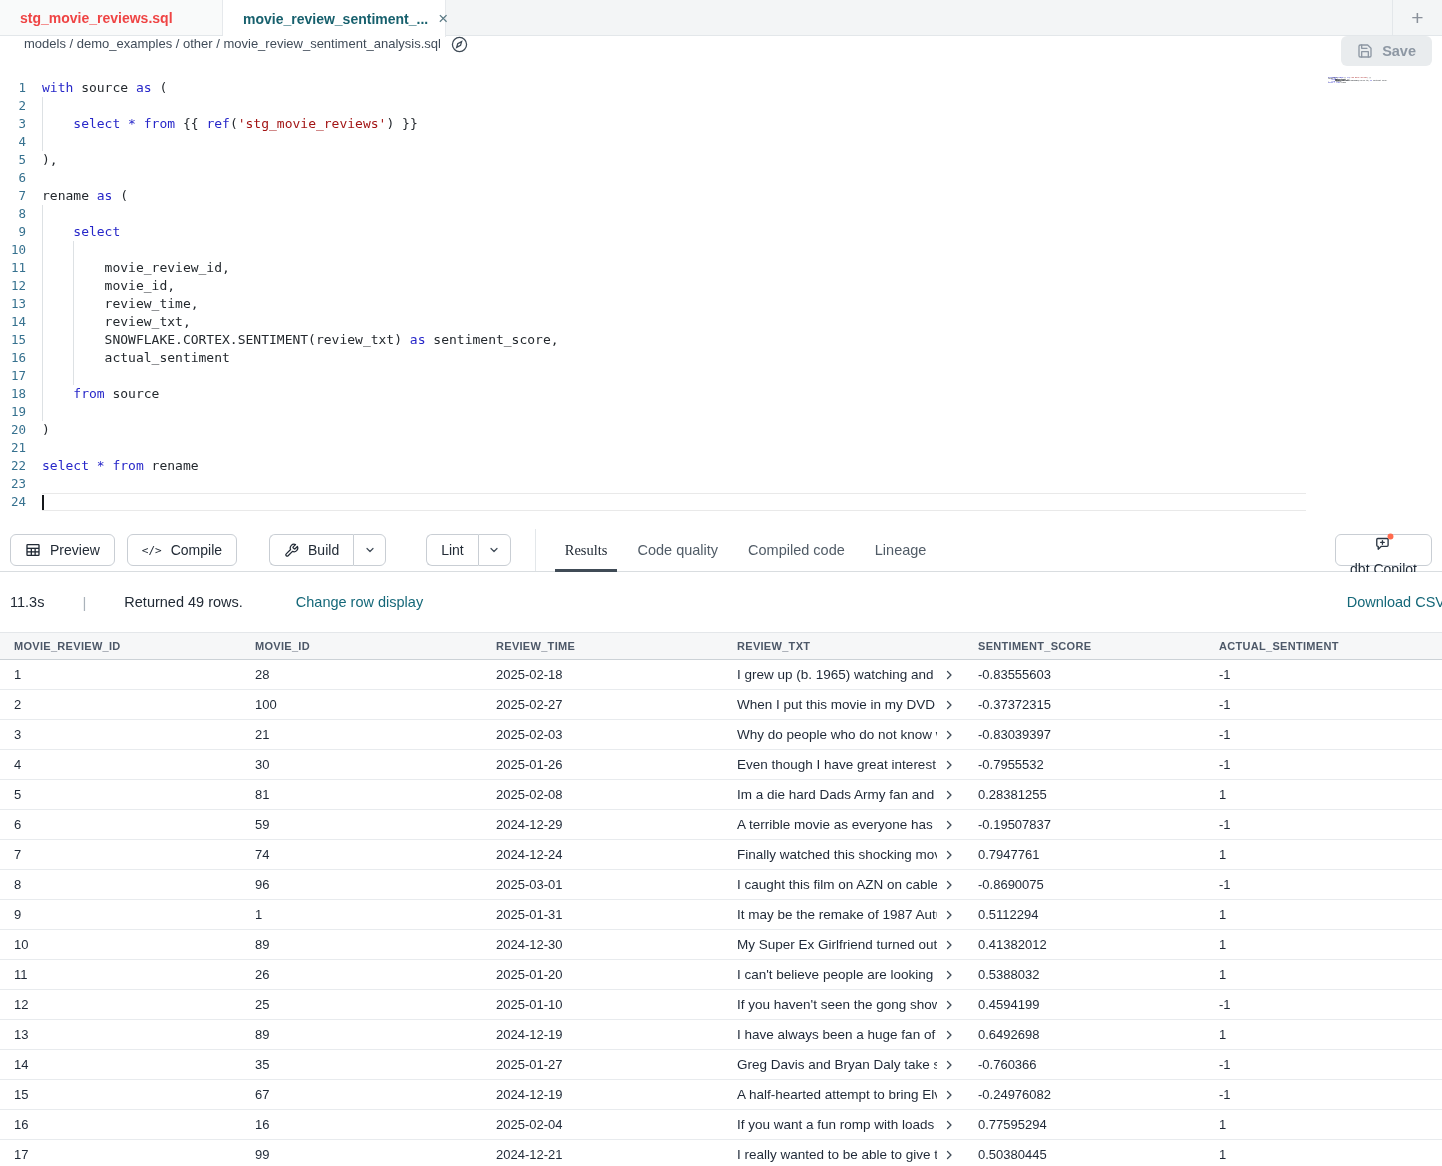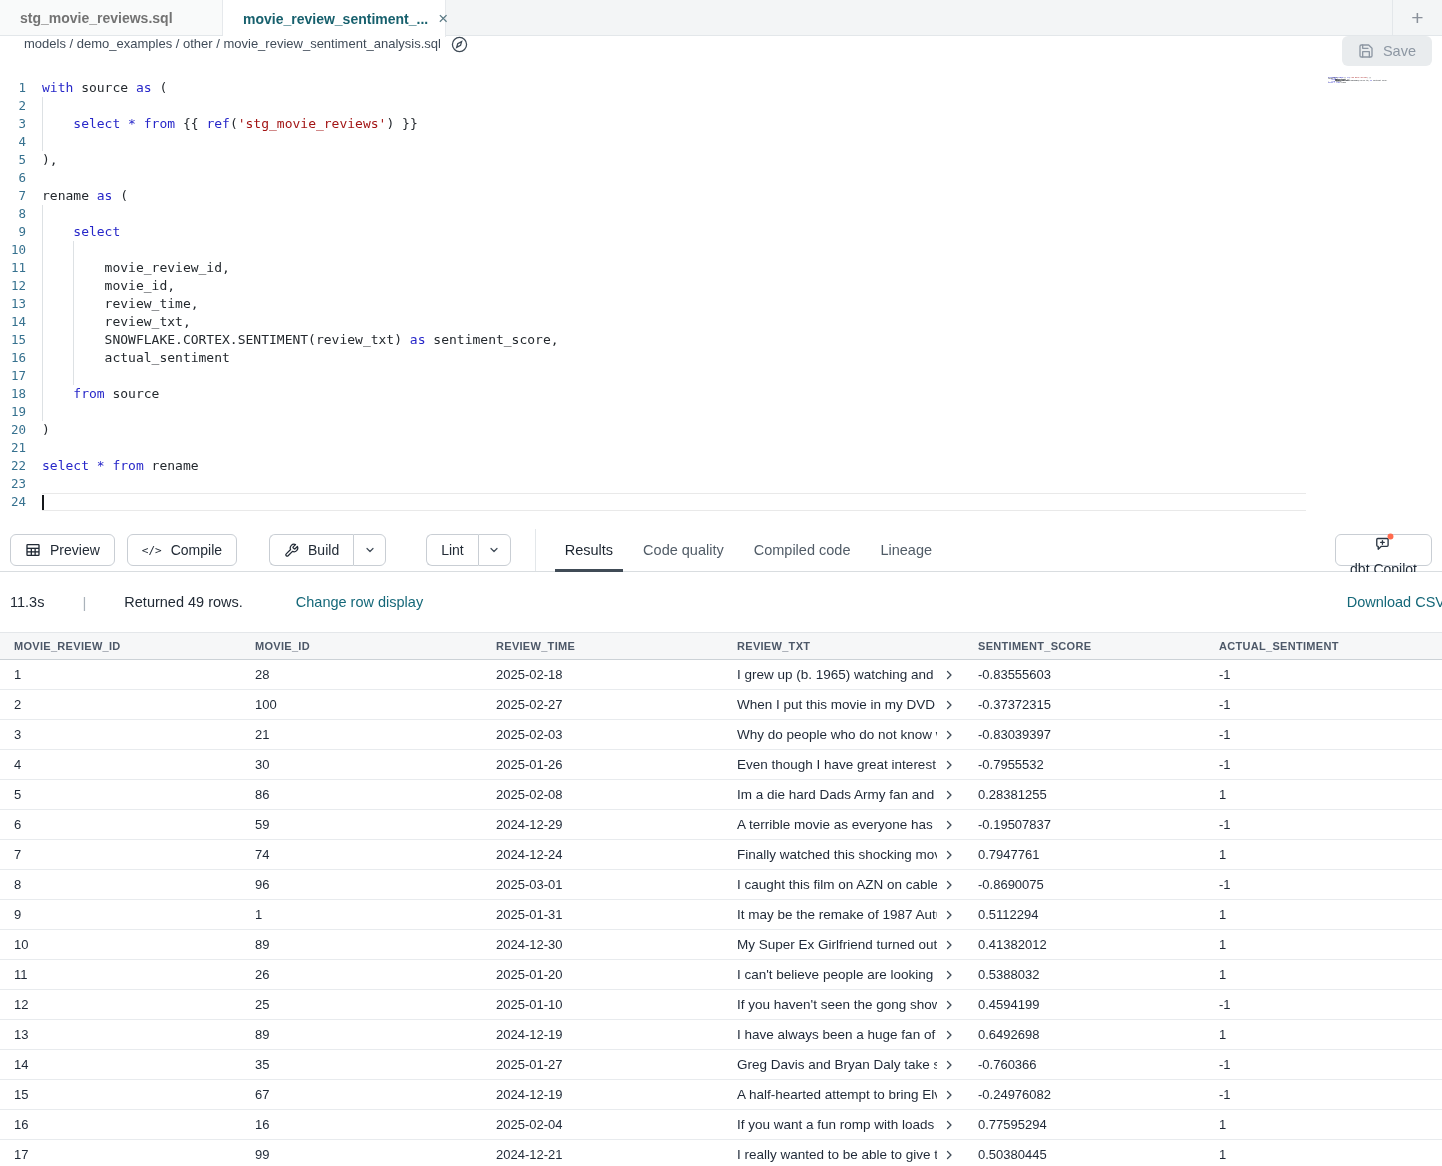--- a/index.html
+++ b/index.html
@@ -3,38 +3,38 @@
 <meta charset="utf-8">
 <style>
   * { margin:0; padding:0; box-sizing:border-box; }
   html,body { width:1442px; height:1166px; overflow:hidden; background:#fff;
     font-family:"Liberation Sans", sans-serif; }
 
   
   .tab-bar { height:36px; background:#f3f5f6; border-bottom:1px solid #e3e7ea;
     display:flex; position:relative; }
   .ftab { width:223px; display:flex; align-items:center; padding:0 20px;
-    font-size:14px; font-weight:700; color:#737373; background:#f9fafa;
+    font-size:14px; font-weight:700; color:#ef4444; background:#f9fafa;
     border-right:1px solid #e6e9ec; cursor:pointer; }
   .ftab.active { background:#fff; color:#17606d; height:37px; z-index:2;
     justify-content:space-between; border-right:1px solid #e6e9ec; }
   .close-x { color:#5b7a85; font-size:17px; font-weight:400; margin-left:10px; }
   .newtab-zone { margin-left:auto; display:flex; align-items:center; }
   .newtab-divider { width:1px; height:36px; background:#e3e7ea; }
   .plus-btn { width:49px; text-align:center; font-size:21px; color:#8a919b;
     cursor:pointer; line-height:34px; }
 
   
   .crumb-row { height:38px; background:#fff; display:flex; align-items:flex-start;
     padding:0 10px 0 24px; }
   .crumb { font-size:13px; color:#414c59; }
   .crumb-icon { margin-left:10px; display:flex; align-items:center; color:#3e4a56; }
   .save-btn { margin-left:auto; margin-right:0px; background:#e9ecee; border:none;
     border-radius:6px; height:30px; padding:0 16px; display:flex; gap:9px;
-    align-items:center; color:#8d97a3; font-size:14.5px; font-weight:400; }
+    align-items:center; color:#8d97a3; font-size:14.5px; font-weight:700; }
 
   
   .editor { position:relative; height:455px; background:#fff; padding-top:5px;
     font-family:"DejaVu Sans Mono", monospace; font-size:13px; overflow:hidden; }
   .code-line { display:flex; height:18px; line-height:18px; }
   .line-number { width:42px; text-align:right; padding-right:16px; flex:none;
     color:#36718f; font-size:12.5px; }
   .line-code { position:relative; white-space:pre; flex:1; }
   .active-line .line-code { border-top:1px solid #e9e9e9; border-bottom:1px solid #e9e9e9;
     flex:none; width:1264px; }
@@ -54,21 +54,21 @@
   .btn, .btn-caret { background:#fff; border:1px solid #c9ced4; height:32px;
     display:flex; align-items:center; font-size:14px; color:#222b36; cursor:pointer; }
   .btn { gap:9px; padding:0 14px; border-radius:6px; margin-right:12px; }
   .btn-group { display:flex; margin-right:20px;padding-left:20px; }
   .btn-group .btn { margin:0; border-radius:6px 0 0 6px; border-right:none; }
   .btn-caret { width:33px; justify-content:center; border-radius:0 6px 6px 0; color:#3e4a56; }
   .vdiv { width:1px; align-self:stretch; background:#e3e7ea; margin-left:4px; }
   .rtabs { display:flex; height:100%; margin-left:14px; }
   .rtab { padding:0 15px; display:flex; align-items:center; font-size:14.5px;
     color:#515c67; position:relative; cursor:pointer; }
-  .rtab.active { color:#1b242f; font-weight:500; }
+  .rtab.active { color:#1b242f; font-weight:500;font-family:Liberation Serif, serif; }
   .rtab.active::after { content:""; position:absolute; left:5px; right:5px;
     bottom:-1px; height:3px; background:#404b56; }
   .copilot-btn { margin-left:auto; margin-right:10px; gap:9px; font-weight:500;
     color:#1f2a37; position:relative;flex-direction:column; }
 
   
   .status-row { height:60px; display:flex; align-items:center; padding:0 10px;
     font-size:14.5px; color:#222b36; background:#fff; position:relative;gap:28px; }
   .status-sep { color:#aab2ba; margin:0 10px; font-size:15px; }
   .teal-link { color:#156879; cursor:pointer; }
@@ -451,21 +451,21 @@
             <svg width="12" height="12" viewBox="0 0 24 24" fill="none" stroke="#3e4a56" stroke-width="2.6" stroke-linecap="round" stroke-linejoin="round">
               <polyline points="9 5 16 12 9 19"></polyline>
             </svg>
           </span>
         </div>
         <div class="td">-0.7955532</div>
         <div class="td">-1</div>
       </div>
       <div class="tr">
         <div class="td">5</div>
-        <div class="td">86</div>
+        <div class="td">81</div>
         <div class="td">2025-02-08</div>
         <div class="td review">
           <span class="txt">Im a die hard Dads Army fan and nothi…</span>
           <span class="expand-chev">
             <svg width="12" height="12" viewBox="0 0 24 24" fill="none" stroke="#3e4a56" stroke-width="2.6" stroke-linecap="round" stroke-linejoin="round">
               <polyline points="9 5 16 12 9 19"></polyline>
             </svg>
           </span>
         </div>
         <div class="td">0.28381255</div>

